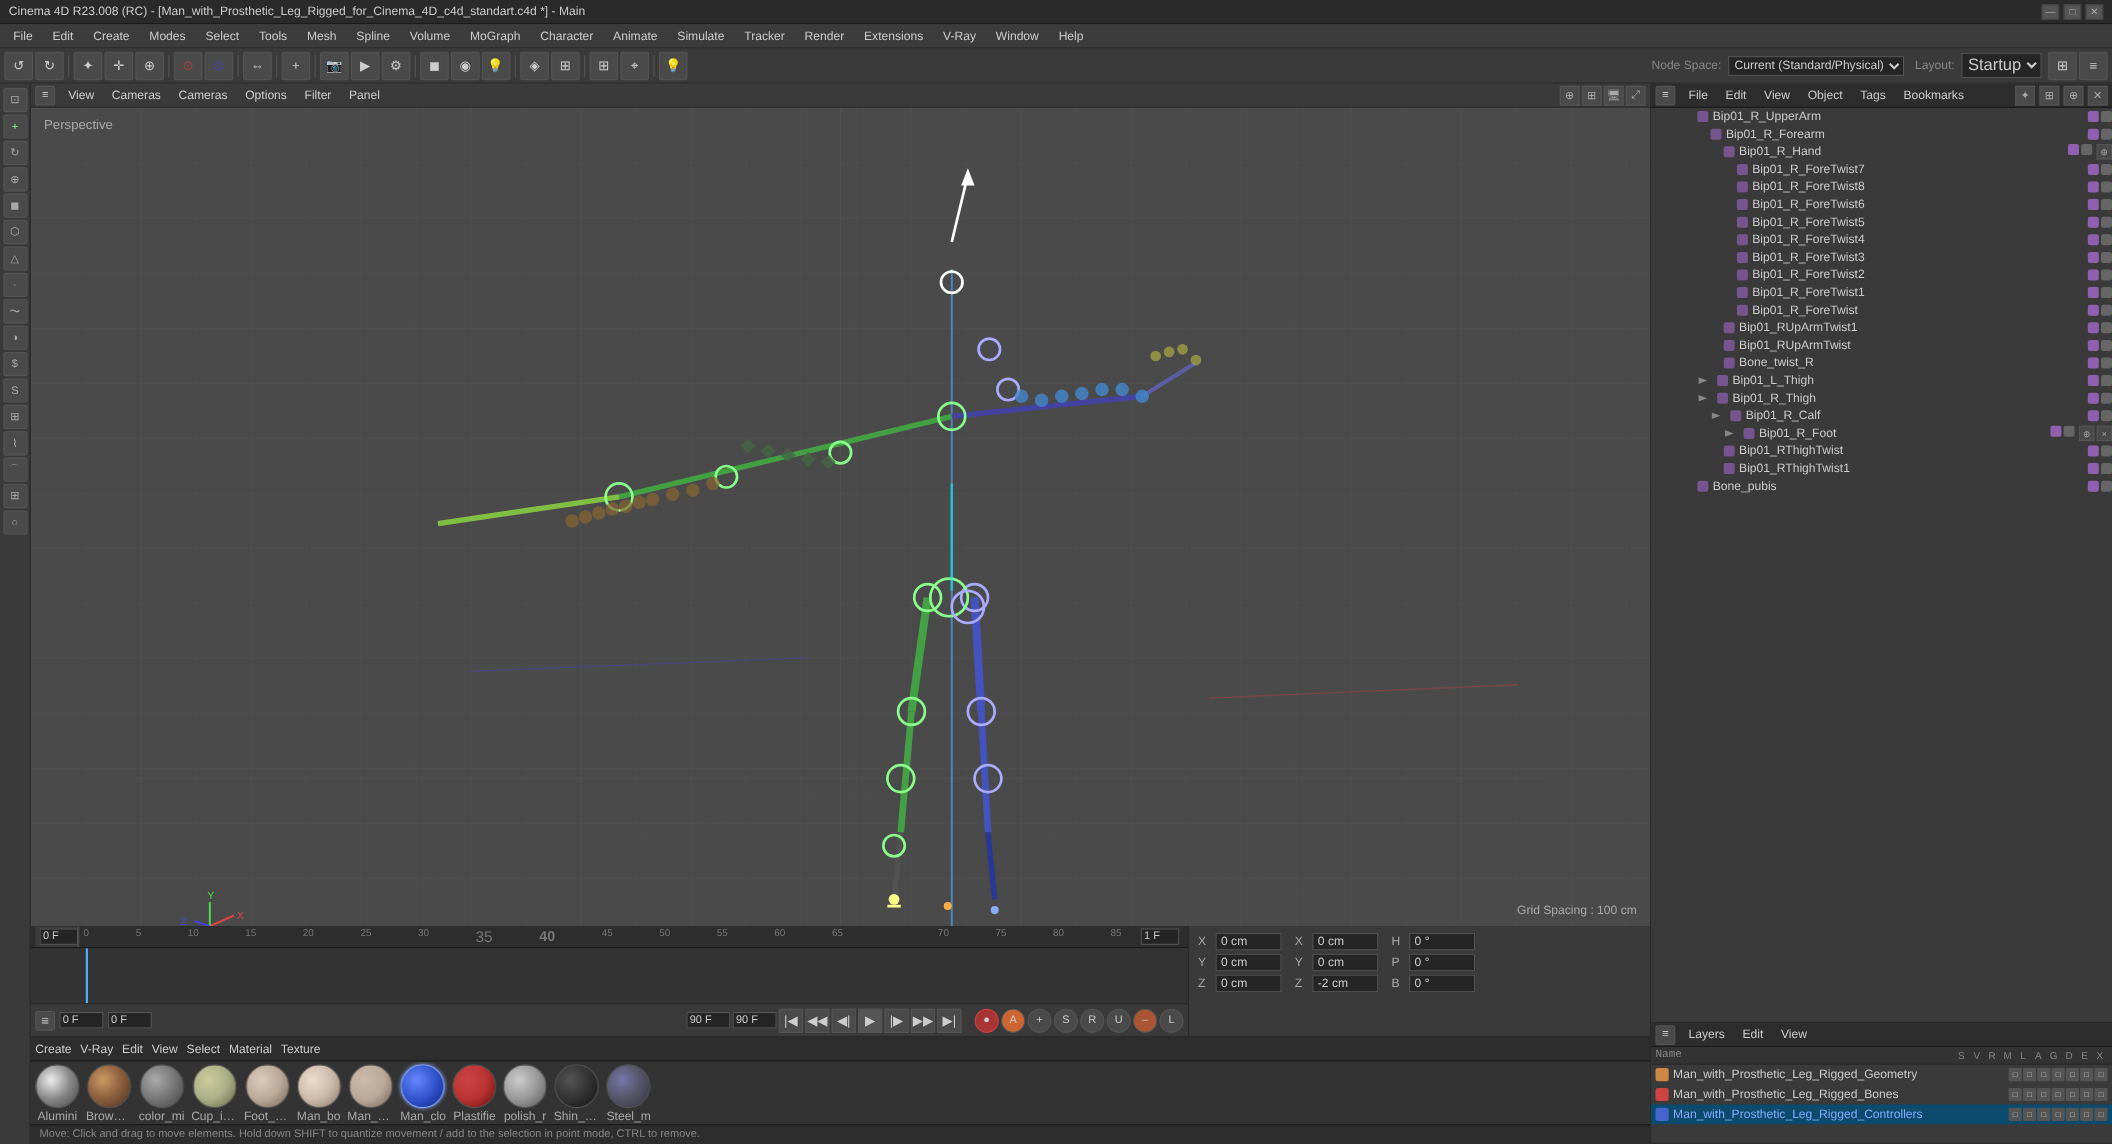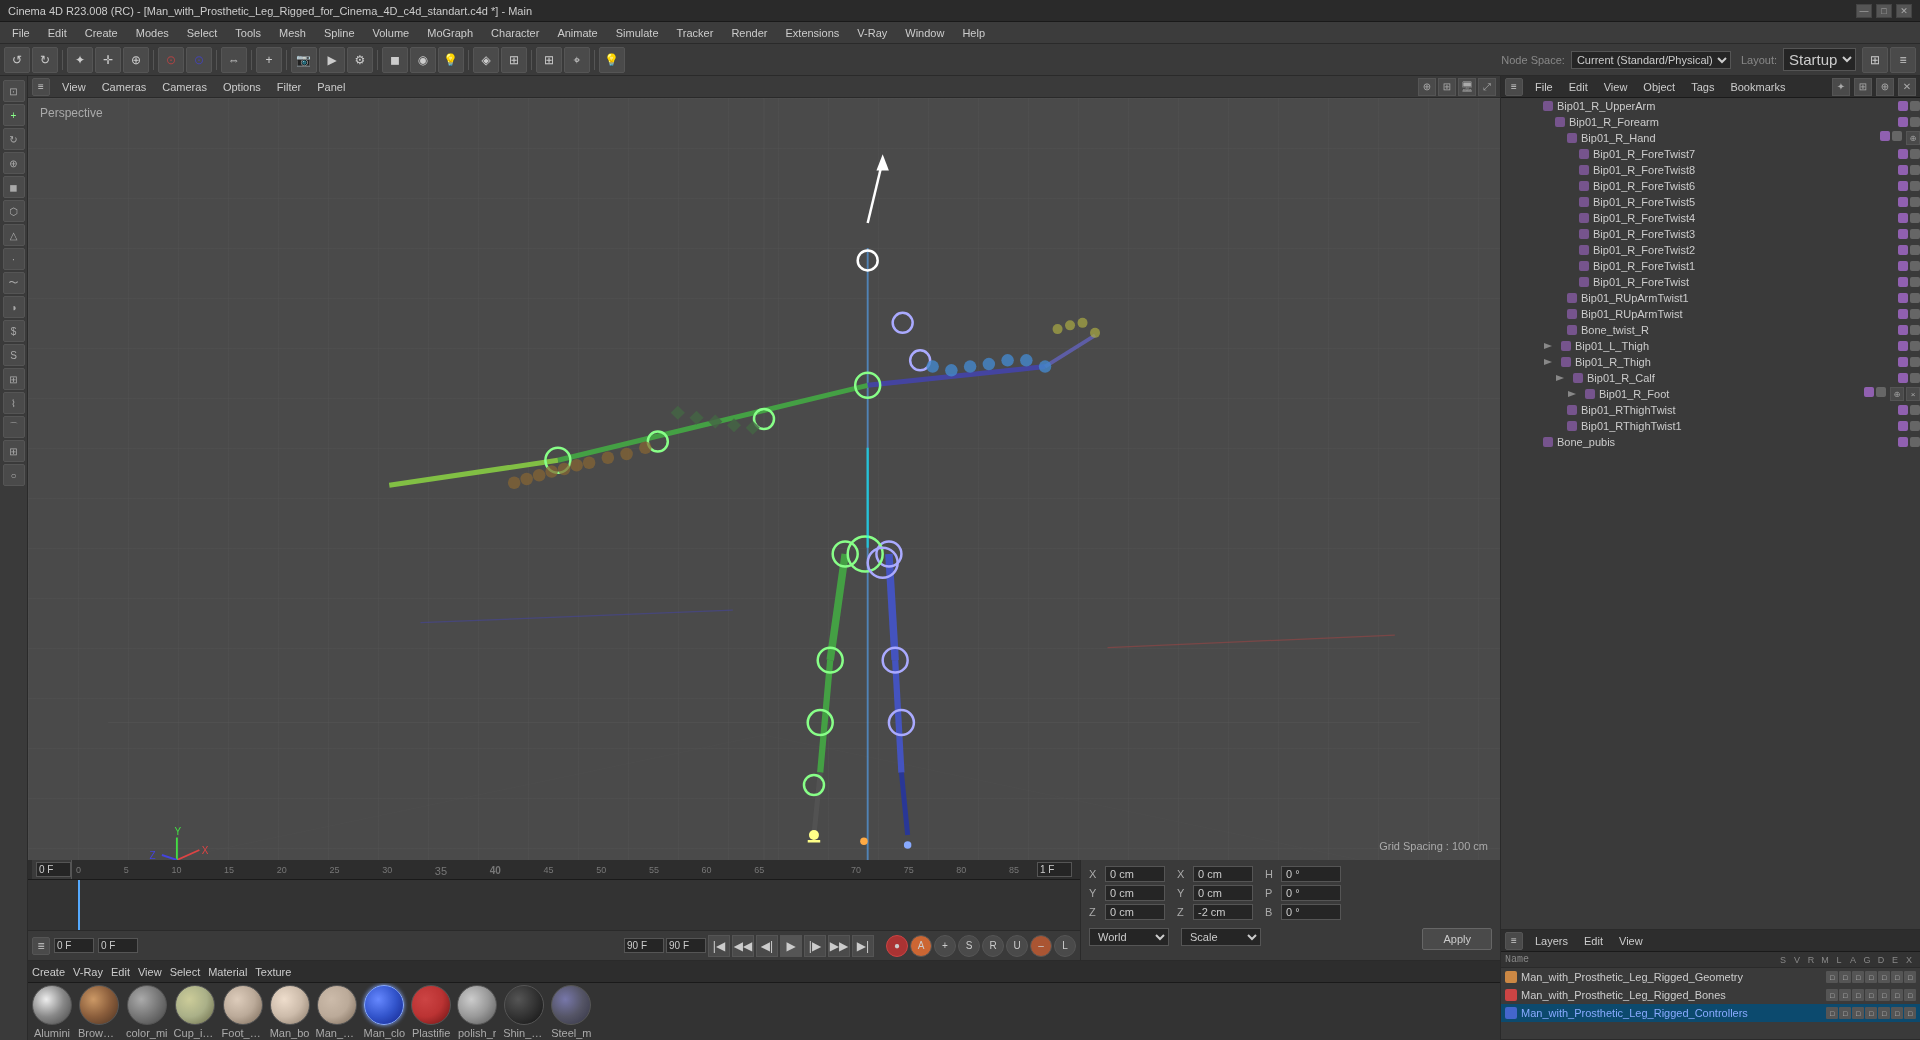--- a/index.html
+++ b/index.html
@@ -756,22 +756,22 @@
             </div>
             <div style="position:absolute;left:40px;right:0;top:0;bottom:0;display:flex;align-items:flex-end;overflow:hidden;">
               <div style="display:flex;width:100%;justify-content:space-between;padding:0 4px;padding-bottom:2px;">
                 <span style="font-size:9px;color:#777;">0</span>
                 <span style="font-size:9px;color:#777;">5</span>
                 <span style="font-size:9px;color:#777;">10</span>
                 <span style="font-size:9px;color:#777;">15</span>
                 <span style="font-size:9px;color:#777;">20</span>
                 <span style="font-size:9px;color:#777;">25</span>
                 <span style="font-size:9px;color:#777;">30</span>
-                <span style="font-size:11px;color:#777;">35</span>
-                <span style="font-size:10px;color:#777;font-weight:bold;">40</span>
+                <span style="font-size:14px;color:#777;">35</span>
+                <span style="font-size:13px;color:#777;font-weight:bold;">40</span>
                 <span style="font-size:9px;color:#777;">45</span>
                 <span style="font-size:9px;color:#777;">50</span>
                 <span style="font-size:9px;color:#777;">55</span>
                 <span style="font-size:9px;color:#777;">60</span>
                 <span style="font-size:9px;color:#777;">65</span>
                 <span style="font-size:9px;color:#777;margin-left:44px;">70</span>
                 <span style="font-size:9px;color:#777;">75</span>
                 <span style="font-size:9px;color:#777;">80</span>
                 <span style="font-size:9px;color:#777;">85</span>
                 <span style="font-size:9px;color:#777;">90</span>
@@ -841,32 +841,20 @@
         <div class="bc-row">
           <span class="bc-label">Z</span>
           <input class="bc-field" type="text" value="0 cm" style="">
           <span style="width:4px;"></span>
           <span class="bc-label">Z</span>
           <input class="bc-field" type="text" value="-2 cm" style="">
           <span style="width:4px;"></span>
           <span class="bc-label">B</span>
           <input class="bc-field" type="text" value="0 °" style="">
         </div>
-        <div class="bc-row" style="margin-top:4px;">
-          <select class="transform-dropdown" style="background:#252525;border:1px solid #555;color:#ccc;font-size:11px;padding:1px 4px;width:80px;">
-            <option>World</option>
-            <option>Object</option>
-          </select>
-          <span style="width:4px;"></span>
-          <select class="transform-dropdown" style="background:#252525;border:1px solid #555;color:#ccc;font-size:11px;padding:1px 4px;width:80px;">
-            <option>Scale</option>
-          </select>
-          <span style="flex:1;"></span>
-          <button class="apply-btn">Apply</button>
-        </div>
       </div>
 
     </div>
 
     <div id="material-row">
       <div id="material-toolbar">
         <span class="mat-menu">Create</span>
         <span class="mat-menu">V-Ray</span>
         <span class="mat-menu">Edit</span>
         <span class="mat-menu">View</span>
@@ -920,20 +908,23 @@
           <div class="material-sphere" style="background: radial-gradient(circle at 35% 35%, #555555, #333333, #111111);"></div>
           <span class="mat-label">Shin_ma</span>
         </div>
         <div class="material-ball">
           <div class="material-sphere" style="background: radial-gradient(circle at 35% 35%, #7777aa, #555566, #333344);"></div>
           <span class="mat-label">Steel_m</span>
         </div>
       </div>
     </div>
 
+    <div id="status-bar">
+      <span>Move: Click and drag to move elements. Hold down SHIFT to quantize movement / add to the selection in point mode, CTRL to remove.</span>
+    </div>
 
   </div>
 
   <div id="right-panel">
 
     <div id="object-manager">
       <div id="om-header">
         <div class="tb-btn" style="width:18px;height:18px;font-size:10px;">≡</div>
         <div class="om-menu">File</div>
         <div class="om-menu">Edit</div>

